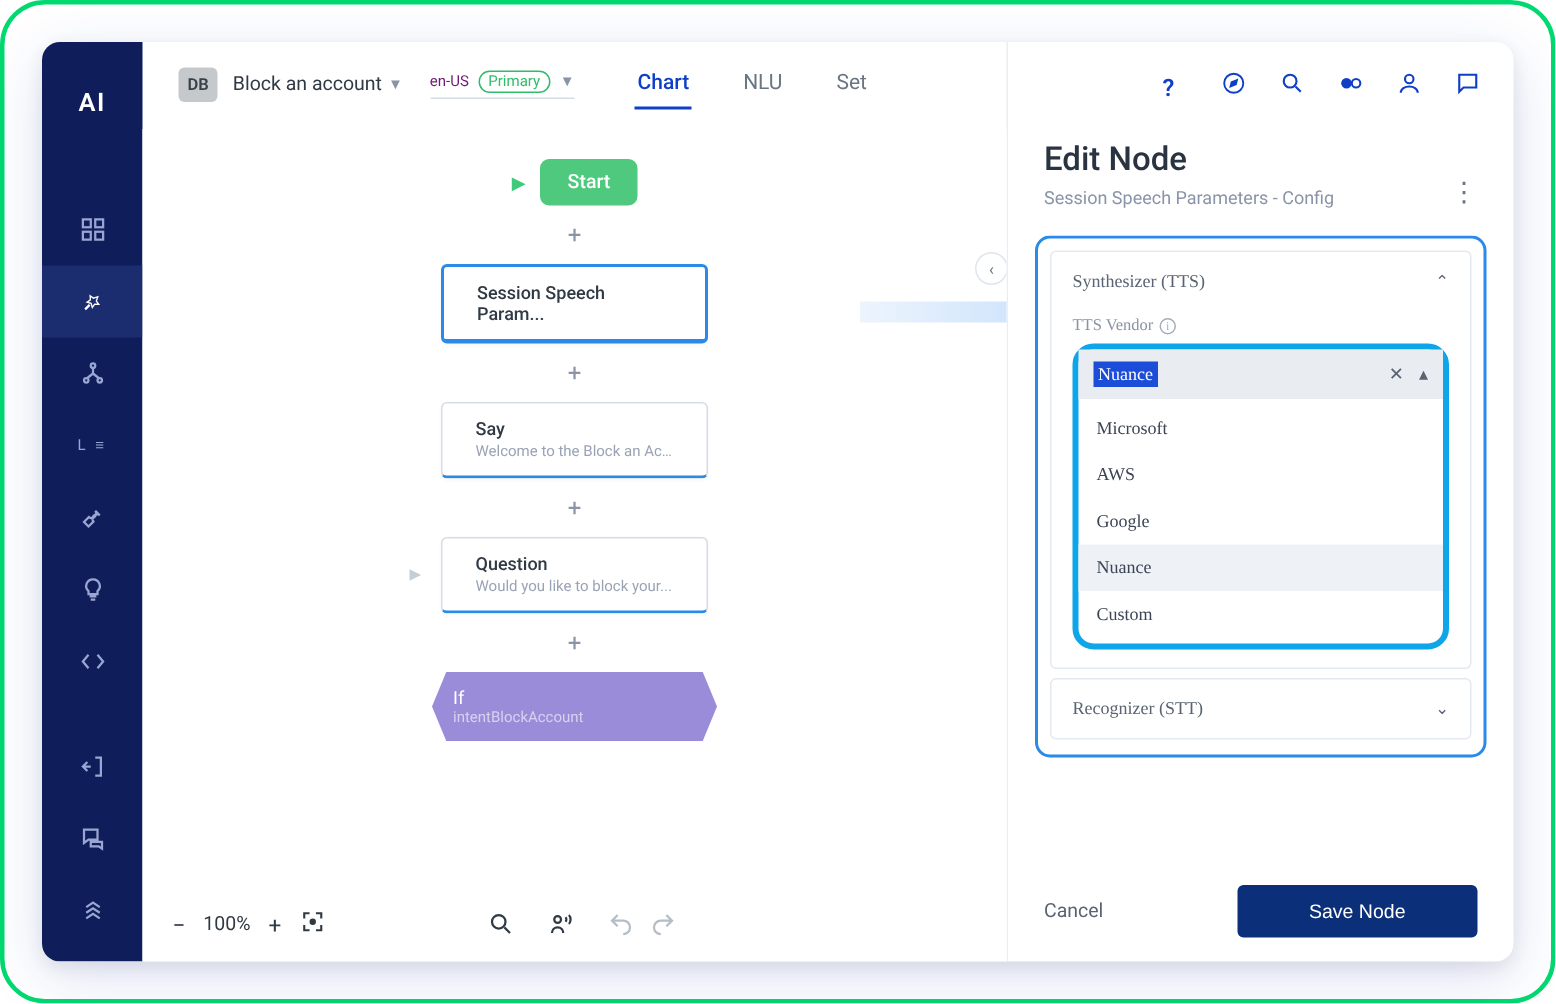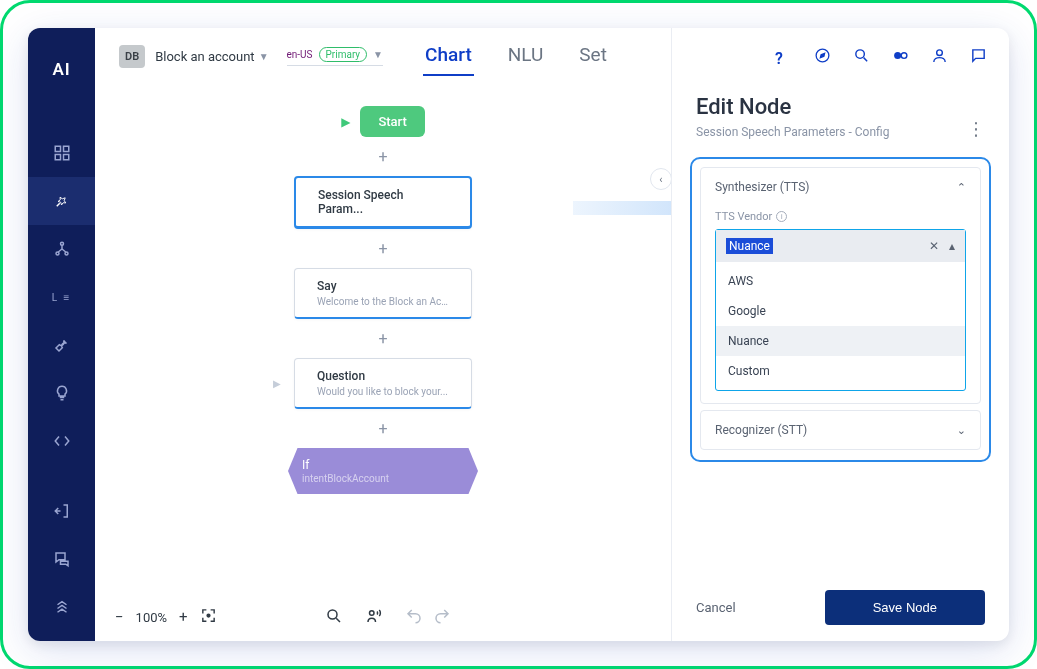--- a/index.html
+++ b/index.html
@@ -20,21 +20,21 @@
 
 .main { flex: 1; display: flex; flex-direction: column; position: relative; }
 .topbar { height: 58px; display: flex; align-items: center; padding: 0 16px 0 24px; border-bottom: 1px solid transparent; }
 .db-badge { background: #c5c9cc; color: #3a4047; font-size: 11px; font-weight: 600; padding: 5px 6px; border-radius: 4px; margin-right: 10px; }
 .crumb { color: #303a44; font-size: 13px; margin-right: 4px; }
 .chev { color: #8a94a6; margin-right: 18px; font-size: 10px; }
 .locale-wrap { display: flex; align-items: center; border-bottom: 1px solid #d6dce5; padding-bottom: 3px; margin-right: 40px; }
 .locale { color: #701a75; font-size: 10px; margin-right: 6px; text-align: center; }
 .primary-badge { border: 1px solid #2fbd6a; color: #2fbd6a; font-size: 10px; padding: 1px 6px; border-radius: 10px; margin-right: 6px; }
 .tabs { display: flex; gap: 32px; }
-.tab { color: #6b7583; font-size: 19px; padding: 6px 2px 8px; cursor: pointer; }
+.tab { color: #6b7583; font-size: 14px; padding: 6px 2px 8px; cursor: pointer; }
 .tab.active { color: #0f3ec7; border-bottom: 2px solid #0f3ec7; font-weight: 500; }
 
 .canvas { flex: 1; position: relative; background: #fff; overflow: hidden; }
 .flow { position: absolute; left: 50%; top: 20px; transform: translateX(-50%); display: flex; flex-direction: column; align-items: center; }
 .start-row { display: flex; align-items: center; gap: 10px; }
 .play-icon { color: #3fc97a; font-size: 12px; }
 .start-node { background: #4ec97e; color: #fff; padding: 8px 18px; border-radius: 6px; font-size: 13px; font-weight: 500; }
 .plus { color: #8a94a6; font-size: 16px; margin: 10px 0; }
 .node { width: 178px; background: #fff; border: 1px solid #d6dce5; border-radius: 4px; padding: 10px 22px; box-shadow: 0 1px 3px rgba(0,0,0,0.04); position: relative; border-bottom: 2px solid #2b89e8; }
 .node.selected { border: 2px solid #2b89e8; border-bottom: 3px solid #2b89e8; }
@@ -61,26 +61,26 @@
 .panel-icons { height: 58px; display: flex; align-items: center; justify-content: flex-end; gap: 22px; padding: 0 22px; color: #0f3ec7; }
 .panel-icons svg, .panel-icons .qm { width: 17px; height: 17px; }
 .qm { font-size: 16px; font-weight: 600; cursor: pointer; }
 .panel-header { padding: 8px 24px 18px; display: flex; justify-content: space-between; align-items: flex-end; }
 .panel-title { font-size: 22px; color: #2a3342; font-weight: 500; }
 .panel-sub { font-size: 12px; color: #8a94a6; margin-top: 6px; }
 .kebab { color: #6b7583; font-size: 18px; cursor: pointer; }
 
 .panel-body { flex: 1; padding: 0 18px; overflow: auto; }
 .highlight-box { border: 2px solid #2b89e8; border-radius: 10px; padding: 8px 8px 4px; }
-.section { border: 1px solid #e4e8ef; border-radius: 4px; margin-bottom: 6px; background: #fff; }
+.section { border: 1px solid #e4e8ef; border-radius: 4px; margin-bottom: 6px; background: #fff; font-family: Liberation Serif, serif; }
 .section-head { padding: 12px 14px; display: flex; justify-content: space-between; align-items: center; font-size: 12px; color: #5a6372; cursor: pointer; }
 .section-body { padding: 4px 14px 12px; }
 .field-label { font-size: 11px; color: #8a94a6; margin-bottom: 6px; display: flex; align-items: center; gap: 4px; }
 .info-ic { width: 11px; height: 11px; border: 1px solid #a5adbb; border-radius: 50%; display: inline-flex; align-items: center; justify-content: center; font-size: 8px; color: #a5adbb; }
-.select-box { border: 1px solid #0ea5e9; border-radius: 3px; }
+.select-box { border: 4px solid #0ea5e9; border-radius: 14px; }
 .select-val { background: #e9ecf1; padding: 8px 10px; display: flex; align-items: center; font-size: 12px; }
 .select-val .sel-text { background: #1b4dd8; color: #fff; padding: 1px 3px; }
 .select-val .spacer { flex: 1; }
 .select-val .icn { color: #5a6372; margin-left: 10px; cursor: pointer; font-size: 12px; }
 .options { padding: 4px 0; }
 .option { padding: 8px 12px; font-size: 12px; color: #3a4454; cursor: pointer; }
 .option.hover { background: #eef1f5; }
 .chev-sm { font-size: 11px; color: #5a6372; }
 
 .panel-footer { padding: 16px 24px; display: flex; justify-content: space-between; align-items: center; }
@@ -290,20 +290,21 @@
               <span class="info-ic">i</span>
             </div>
             <div class="select-box">
               <div class="select-val">
                 <span class="sel-text">Nuance</span>
                 <span class="spacer"></span>
                 <span class="icn">✕</span>
                 <span class="icn">▴</span>
               </div>
               <div class="options">
+                <div class="option">Microsoft</div>
                 <div class="option">AWS</div>
                 <div class="option">Google</div>
                 <div class="option hover">Nuance</div>
                 <div class="option">Custom</div>
               </div>
             </div>
           </div>
         </div>
 
         <div class="section">

